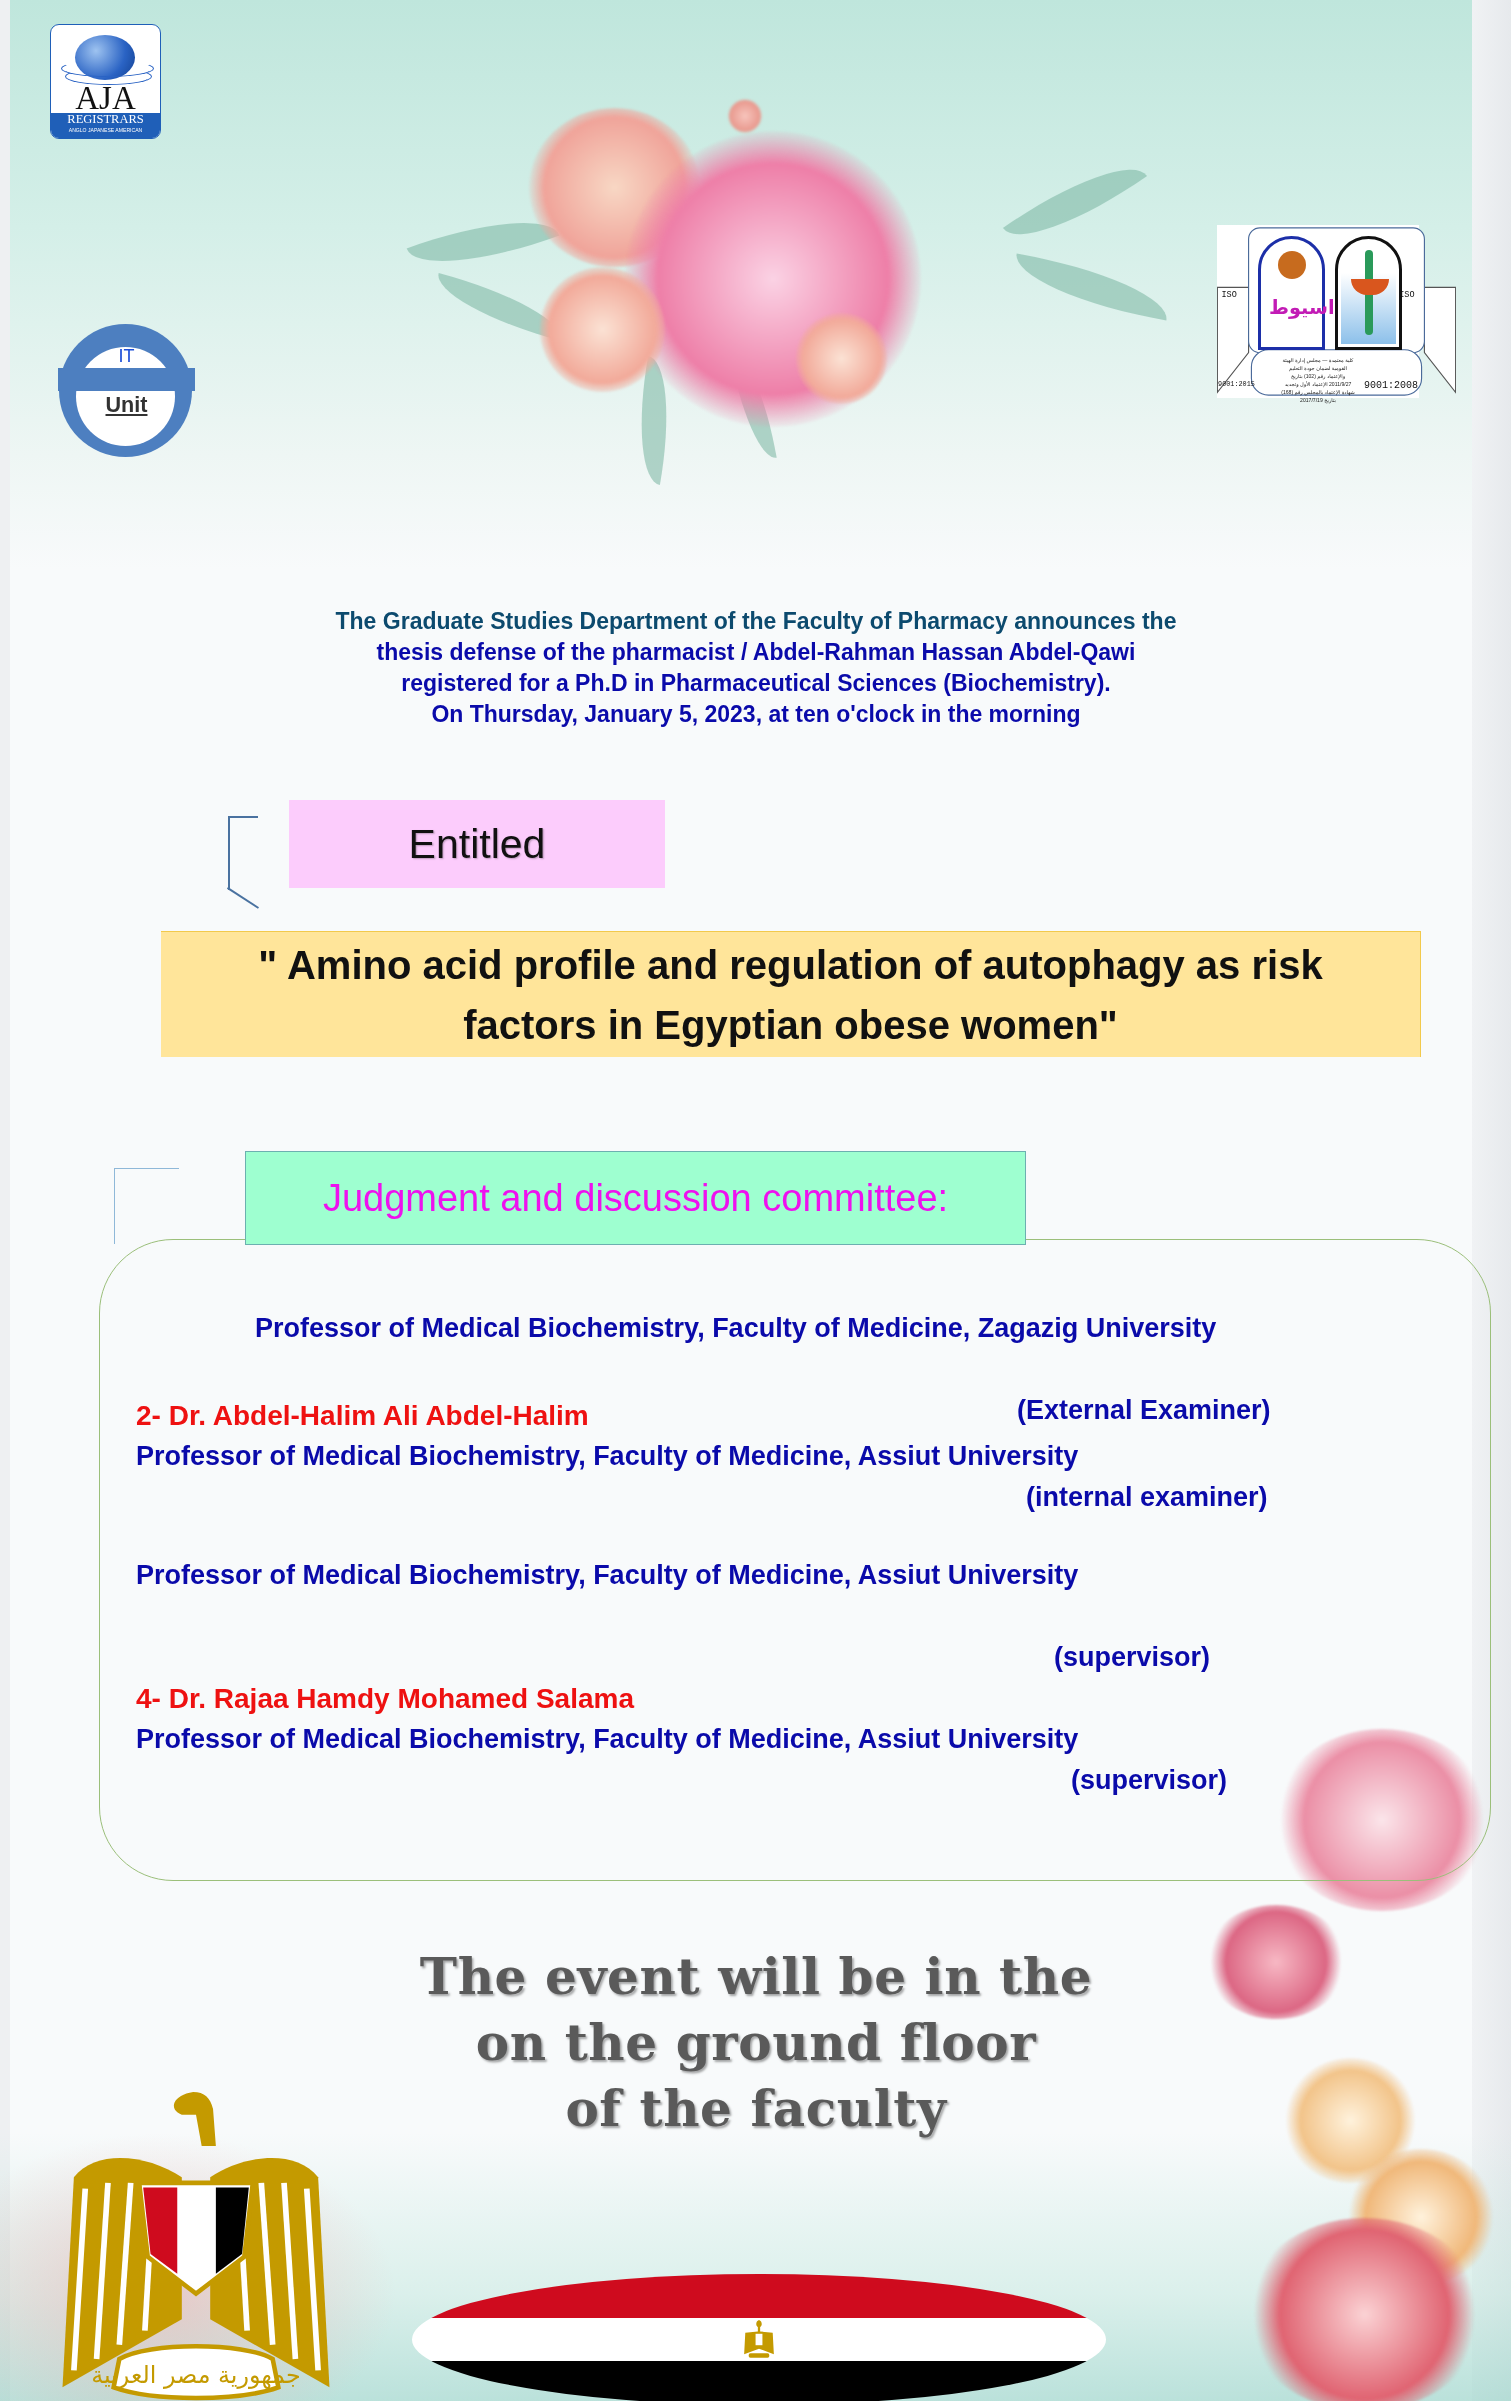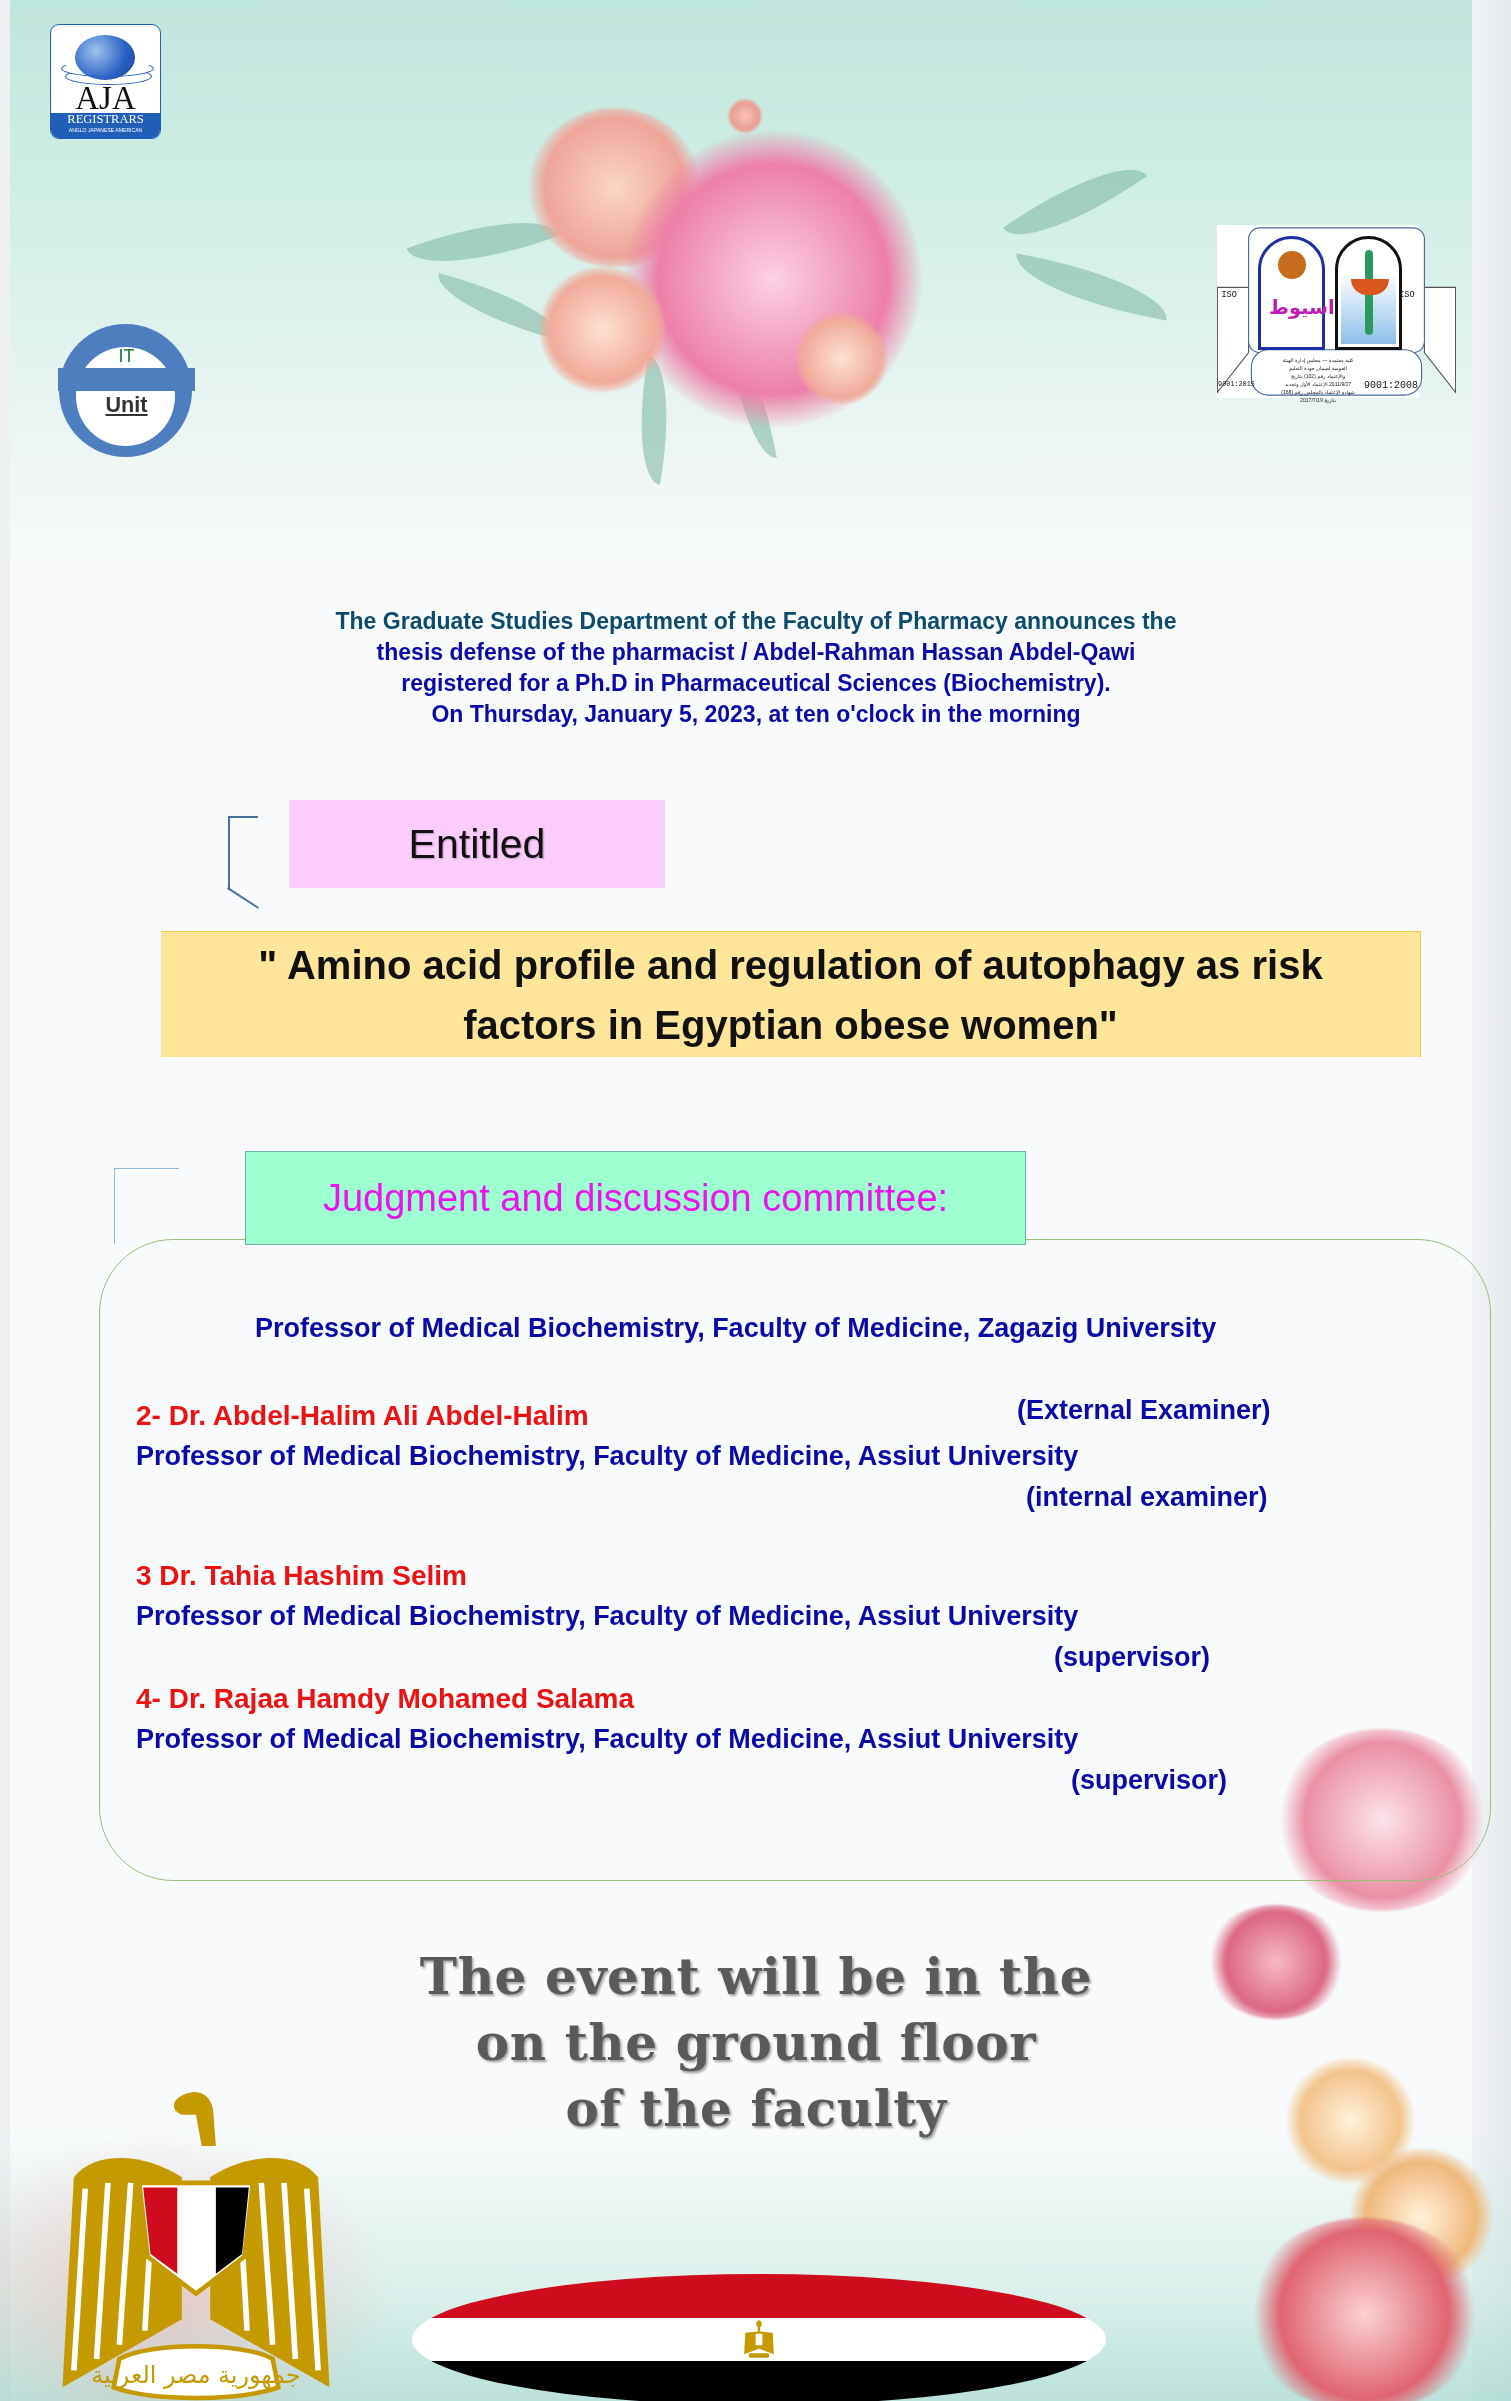--- a/index.html
+++ b/index.html
@@ -34,21 +34,21 @@
     background: radial-gradient(circle at 35% 35%, #9ec3f0, #2a63c4 60%, #123f8f); }
   .aja-ring { position:absolute; left:10.2px; width:91px; height:15px; border:1.7px solid #2a63c4; border-radius:50%; border-top-color: transparent; }
   .aja-text { position:absolute; left:0; right:0; top:57px; text-align:center; font-family:"Liberation Serif","DejaVu Serif",serif; font-size:33px; color:#111; line-height:33px; }
   .aja-band { position:absolute; left:0; right:0; bottom:0; height:25px; background:#1f5fb8; color:#fff; text-align:center; }
   .aja-band .r1 { font-family:"Liberation Serif",serif; font-size:12.5px; line-height:13.6px; display:block; }
   .aja-band .r2 { font-size:5.1px; line-height:6.8px; display:block; }
 
   .logo-it { position:absolute; left:41px; top:307px; width:171px; height:154px; }
   .it-circle { position:absolute; left:18px; top:17px; width:133px; height:133px; border-radius:50%; background:#4d7fc0; }
   .it-inner { position:absolute; left:35px; top:40px; width:99px; height:99px; border-radius:50%; background:#fff; }
-  .it-top { position:absolute; left:0; right:0; top:39px; text-align:center; font-size:18px; color:#15803d; }
+  .it-top { position:absolute; left:0; right:0; top:39px; text-align:center; font-size:18px; color:#1d4ed8; }
   .it-mid { position:absolute; left:17px; right:17px; top:61px; height:23px; background:#4d7fc0; }
   .it-bot { position:absolute; left:0; right:0; top:85px; text-align:center; font-size:21.6px; font-weight:bold; color:#333;text-decoration:underline; }
 
   .logo-iso { position:absolute; left:1217px; top:225px; width:202px; height:173px; background:#fff; }
   .iso-arch { position:absolute; top:11.4px; width:67px; height:114px; border-radius:34px 34px 0 0; border:3.4px solid #111; box-sizing:border-box; }
   .iso-label { position:absolute; font-family:"Liberation Mono","DejaVu Sans Mono",monospace; font-size:8.5px; color:#111; }
   .iso-caption { position:absolute; left:63px; right:63px; top:131px; font-size:5.1px; line-height:8px; text-align:center; color:#222; direction:rtl; }
 
   
   .announce { position:absolute; left:0; right:0; top:577px; text-align:center; font-weight:bold; font-size:23px; line-height:31px; }
@@ -187,21 +187,20 @@
 <div class="member" style="top:1308px;height:125px;">
   <div class="prof" style="padding-left:119px;">Professor of Medical Biochemistry, Faculty of Medicine, Zagazig University</div>
   <div class="role" style="left:881px;top:82px;">(External Examiner)</div>
 </div>
 <div class="member" style="top:1395px;height:125px;">
   <div class="name">2- Dr. Abdel-Halim Ali Abdel-Halim</div>
   <div class="prof">Professor of Medical Biochemistry, Faculty of Medicine, Assiut University</div>
   <div class="role" style="left:890px;top:82px;">(internal examiner)</div>
 </div>
 <div class="member" style="top:1555px;height:125px;">
-  <div class="name">3 Dr. Tahia Hashim Selim</div>
   <div class="prof">Professor of Medical Biochemistry, Faculty of Medicine, Assiut University</div>
   <div class="role" style="left:918px;top:82px;">(supervisor)</div>
 </div>
 <div class="member" style="top:1678px;height:125px;">
   <div class="name">4- Dr. Rajaa Hamdy Mohamed Salama</div>
   <div class="prof">Professor of Medical Biochemistry, Faculty of Medicine, Assiut University</div>
   <div class="role" style="left:935px;top:82px;">(supervisor)</div>
 </div>
 
 <div class="venue">

